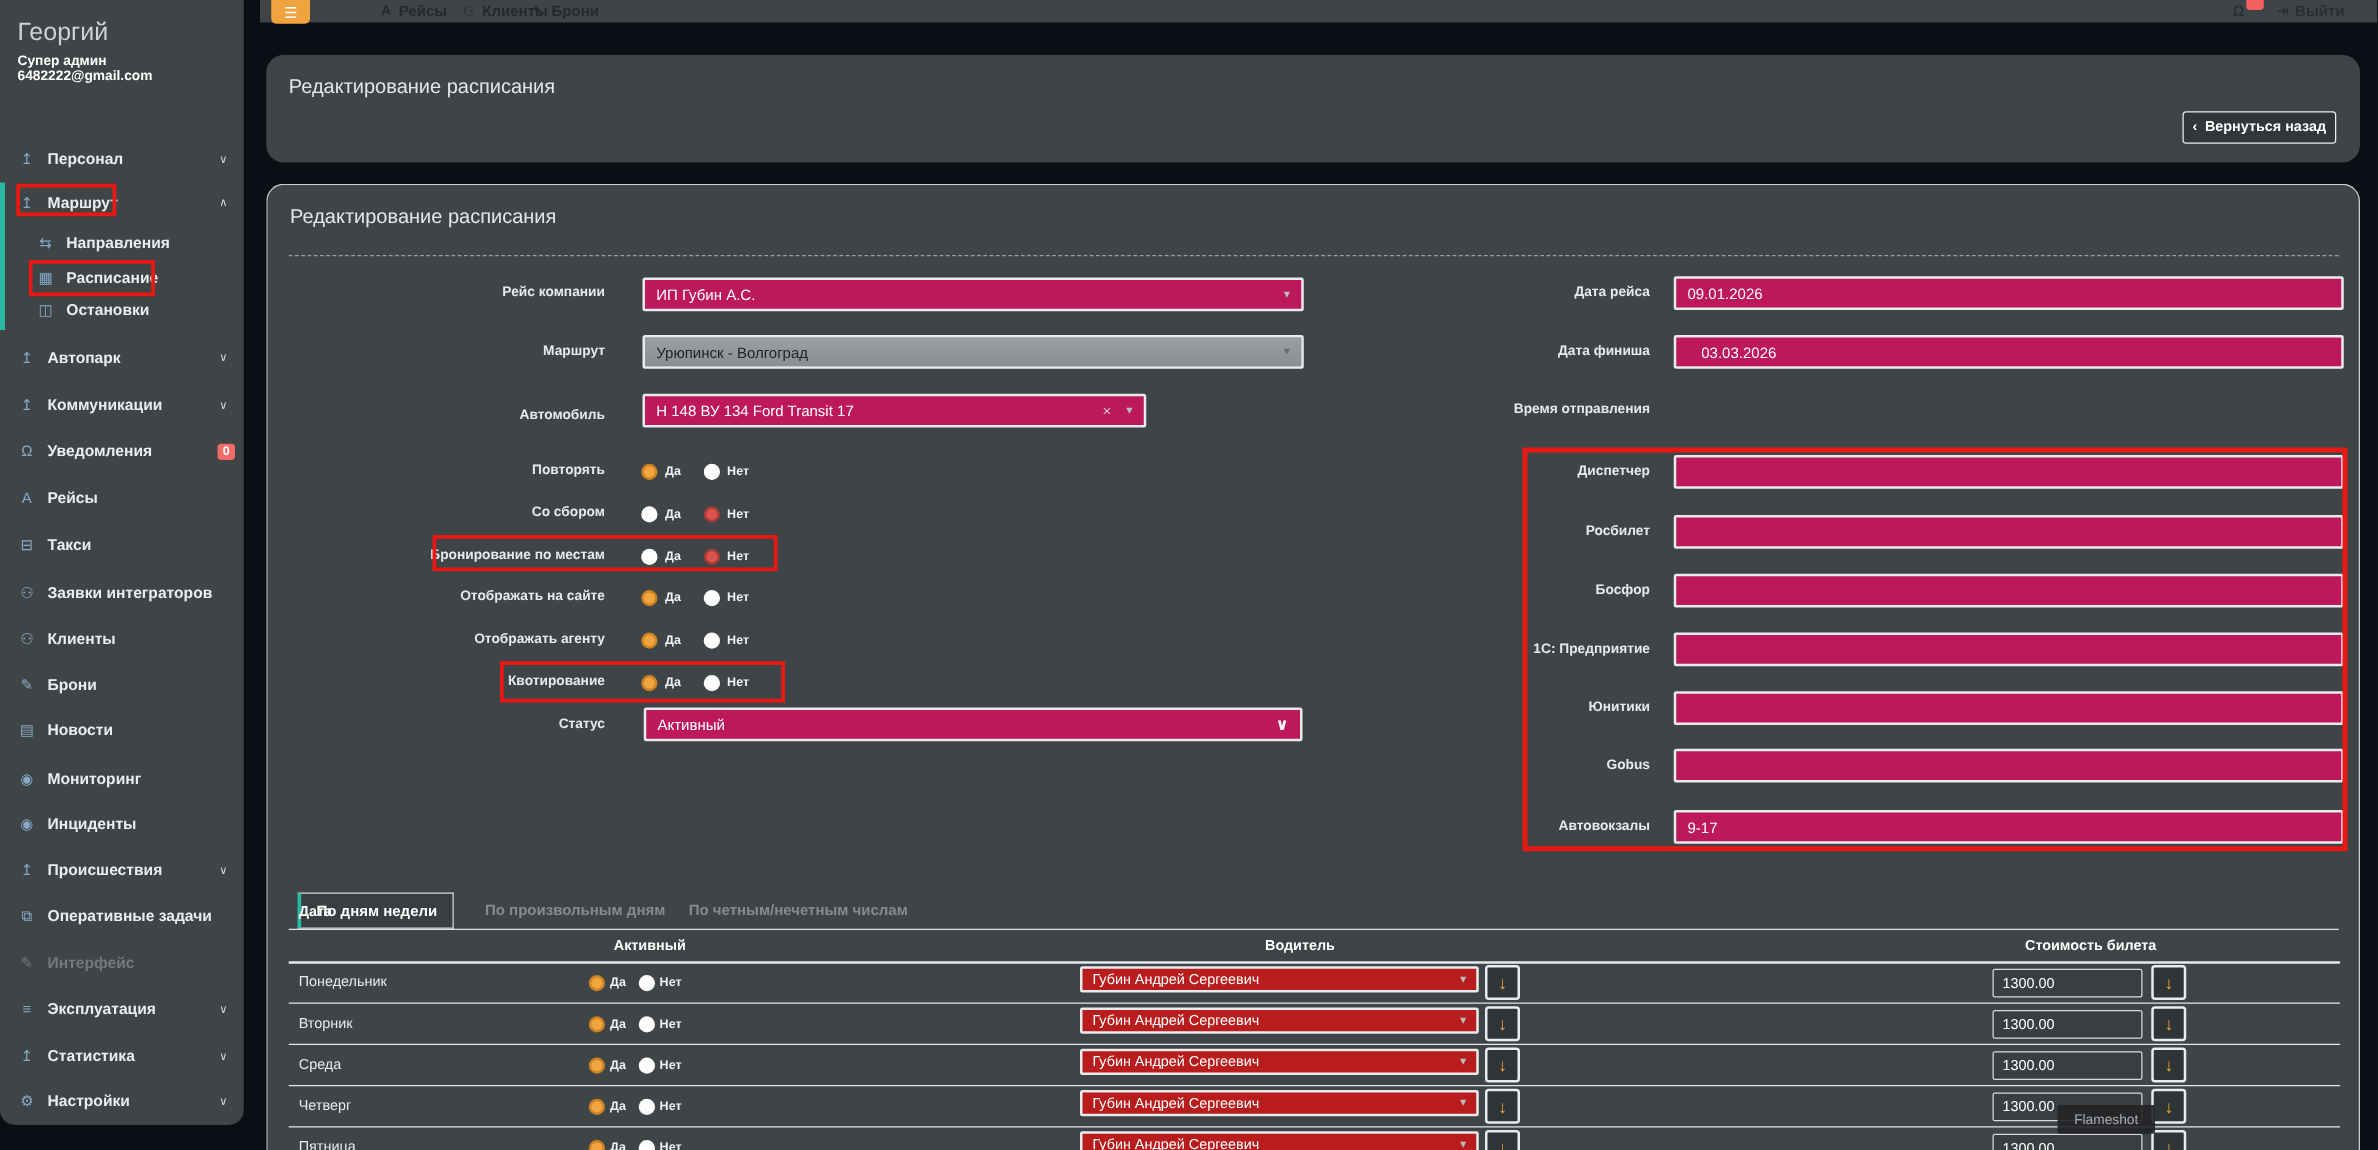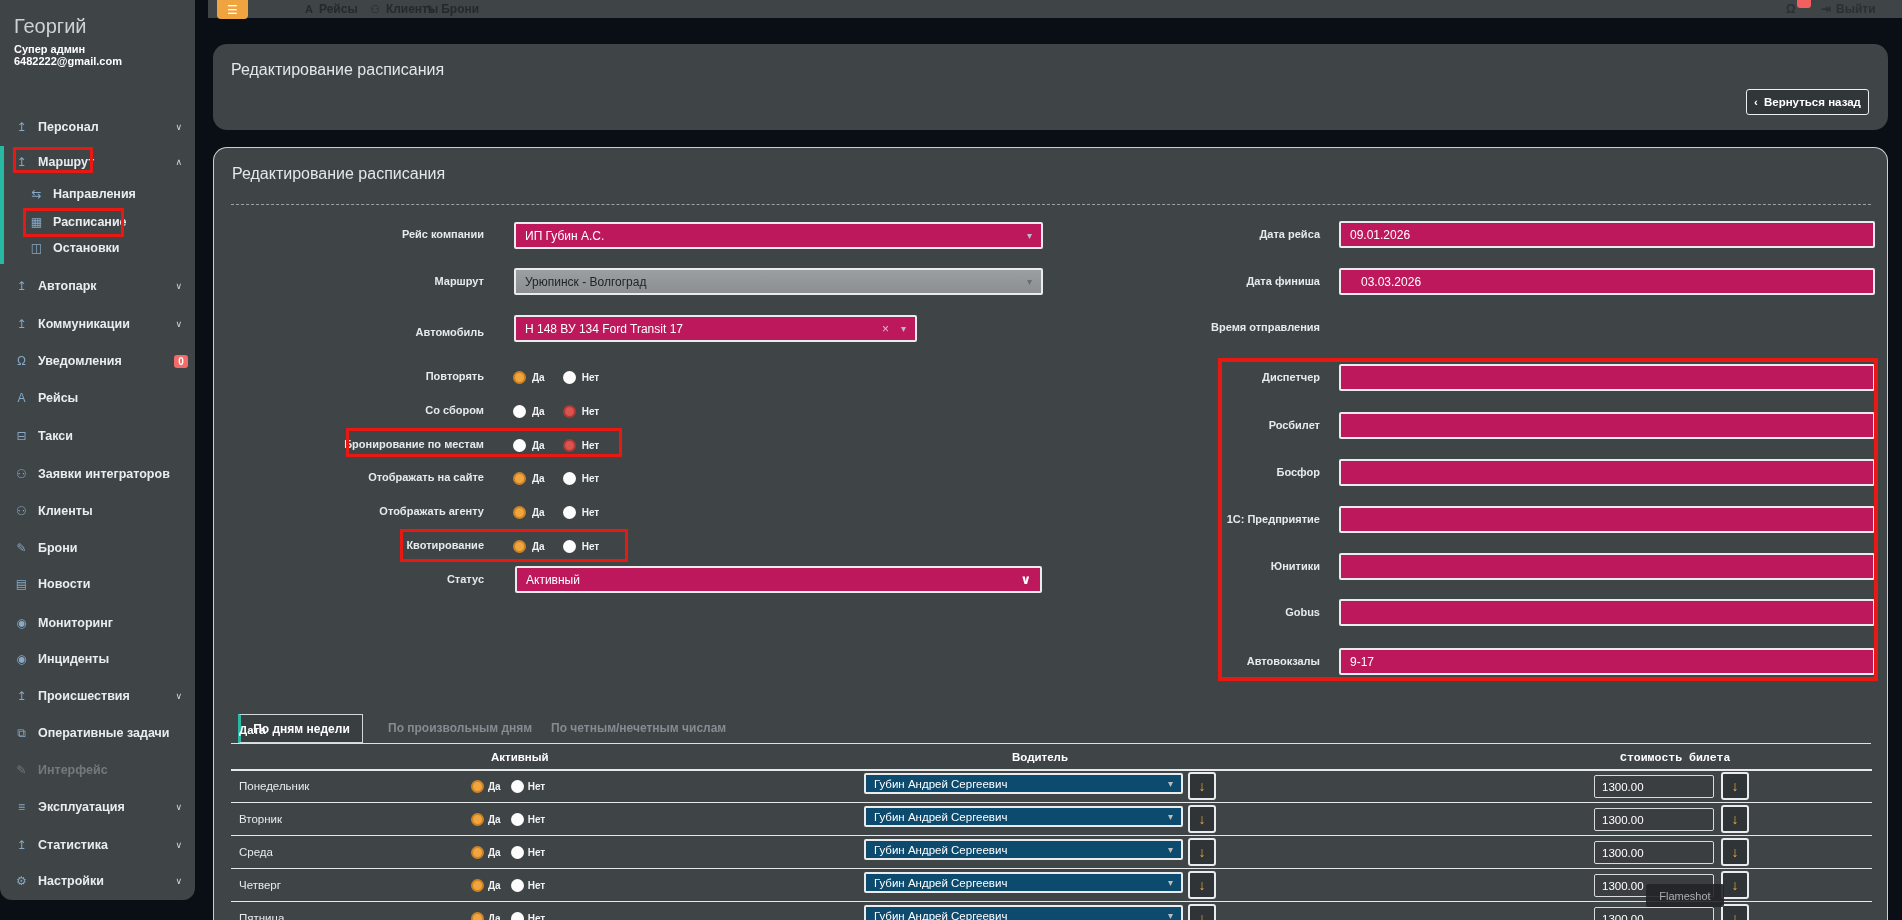--- a/index.html
+++ b/index.html
@@ -72,21 +72,21 @@
               border:1px solid #d5d8da;border-left:3px solid #27b9a1;box-sizing:border-box;
               display:flex;align-items:center;justify-content:center;font-size:12px;font-weight:bold;color:#fff;cursor:pointer;}
   .tab-inactive{position:absolute;top:573px;font-size:12px;font-weight:bold;color:#848c92;cursor:pointer;}
   .strip-line{position:absolute;left:17px;top:595px;width:1640px;height:1px;background:#dfe2e4;}
   .th{position:absolute;font-size:11.5px;font-weight:bold;color:#fff;}
   .hline{position:absolute;left:17px;width:1641px;background:#e6e8ea;}
   .day-lbl{position:absolute;font-size:11.5px;color:#e8ebec;}
   .row-radio{position:absolute;display:flex;align-items:center;gap:4px;height:14px;}
   .row-radio .rad{width:13px;height:13px;}
   .row-radio .rad.g2{margin-left:6px;}
-  .drv-sel{position:absolute;width:319px;height:21px;background:#0c4a6e;border:2px solid #e9ebec;border-radius:2px;
+  .drv-sel{position:absolute;width:319px;height:21px;background:#b91c1c;border:2px solid #e9ebec;border-radius:2px;
            color:#fff;font-size:11.5px;display:flex;align-items:center;padding:0 8px;box-sizing:border-box;cursor:pointer;}
   .abtn{position:absolute;width:28px;height:28px;border:2px solid #e9ebec;border-radius:3px;background:#2f3437;
         color:#f0a33c;font-weight:bold;font-size:14px;display:flex;align-items:center;justify-content:center;
         box-sizing:border-box;cursor:pointer;}
   .price{position:absolute;width:120px;height:23px;background:#3a3e41;border:1.5px solid #d8dadc;border-radius:2px;
          color:#fff;font-size:11.5px;display:flex;align-items:center;padding:0 7px;box-sizing:border-box;cursor:text;}
 
   
   .anno{position:absolute;border:3px solid #e81913;box-sizing:border-box;z-index:40;pointer-events:none;}
   .anno.big{border-width:4px;}
@@ -363,21 +363,21 @@
       </div>
 
     <div class="tab-active">По дням недели</div>
     <div class="tab-inactive" style="left:174px;">По произвольным дням</div>
     <div class="tab-inactive" style="left:337px;">По четным/нечетным числам</div>
     <div class="strip-line"></div>
 
     <div class="th" style="left:25px;top:576px;">Дата</div>
     <div class="th" style="left:277px;top:603px;">Активный</div>
     <div class="th" style="left:798px;top:603px;">Водитель</div>
-    <div class="th" style="left:1406px;top:603px;font-family:Liberation Mono, monospace;">Стоимость билета</div>
+    <div class="th" style="left:1406px;top:603px;">Стоимость билета</div>
     <div class="hline" style="top:621px;height:2px;"></div>
 
     <div>
       <div class="day-lbl" style="left:25px;top:632px;">Понедельник</div>
       <div class="row-radio" style="left:257px;top:631px;">
         <span class="rad yes"></span>
           <span class="rlab">Да</span>
         <span class="rad off g2"></span>
           <span class="rlab">Нет</span>
       </div>

